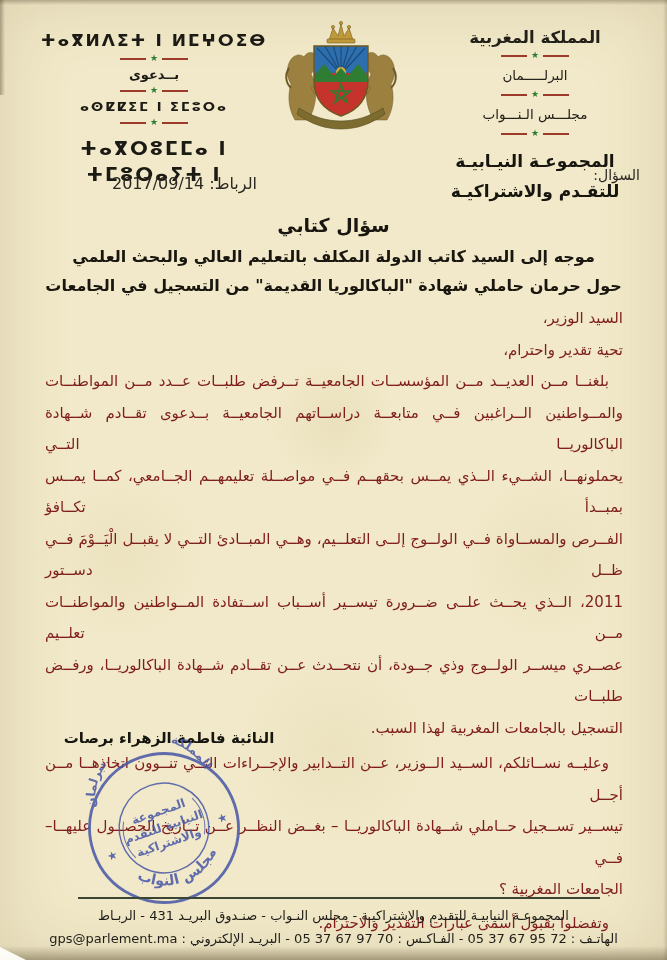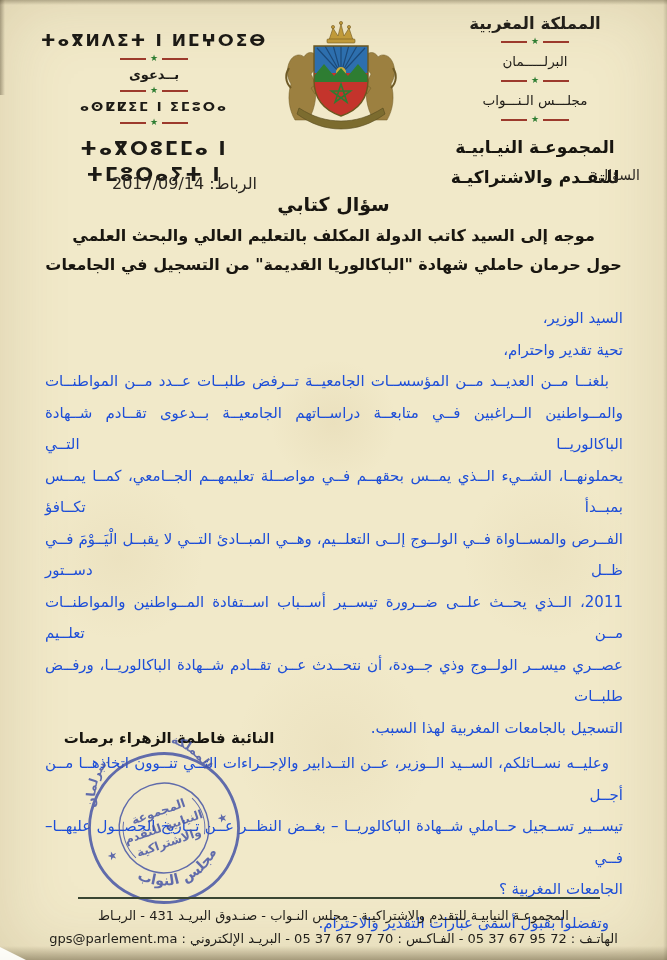--- a/index.html
+++ b/index.html
@@ -19,32 +19,32 @@
   }
   
   .tifinagh-block{position:absolute; left:18px; top:30px; width:272px; text-align:center; color:#1c1a15;}
   .tif-l1{font-size:17px; font-weight:bold; letter-spacing:2px;}
   .tif-sm{font-size:13px; font-weight:bold; letter-spacing:2px;}
   .tif-grp{font-size:19px; font-weight:bold; letter-spacing:2px; line-height:26px;}
   .divider{display:flex; align-items:center; justify-content:center; gap:4px; margin:4px auto 4px;}
   .divider .dash{width:26px; height:2px; background:#9c3a2c;}
   .divider .star{color:#2e7d32; font-size:9px; line-height:9px;}
   .emblem{position:absolute; left:281px; top:18px; width:120px; height:120px;}
-  .header-ar{position:absolute; right:12px; top:14px; width:240px; text-align:center; direction:rtl; color:#23201a;}
+  .header-ar{position:absolute; right:12px; top:28px; width:240px; text-align:center; direction:rtl; color:#23201a;}
   .hdr-kingdom{font-size:16.5px; font-weight:bold;}
   .hdr-mid{font-size:13.5px; line-height:22px;}
   .hdr-grp{font-size:17px; font-weight:bold; line-height:30px; color:#17150f;}
   .question-label{position:absolute; right:27px; top:167px; direction:rtl; font-size:14px;}
   .dateline{position:absolute; left:112px; top:174px; direction:rtl; font-size:16px;}
   
-  .title-block{position:absolute; left:35px; right:35px; top:193px; text-align:center; direction:rtl; color:#191610;}
+  .title-block{position:absolute; left:35px; right:35px; top:214px; text-align:center; direction:rtl; color:#191610;}
   .title-l1{font-size:19px; font-weight:bold; margin-bottom:6px;}
   .title-l2{font-size:16px; font-weight:bold; line-height:29px;}
   
-  .body-block{position:absolute; left:45px; right:44px; top:303px; direction:rtl; font-size:15px; line-height:31.5px; color:#1d4ed8;}
+  .body-block{position:absolute; left:45px; right:44px; top:303px; direction:rtl; font-size:15px; line-height:31.5px; color:#7f1d1d;}
   .line{white-space:normal;}
   .jline{text-align:justify; text-align-last:justify;}
   .rline{text-align:right;}
   .indent{text-indent:14px;}
   .signature{position:absolute; left:46px; top:729px; width:218px; text-align:center; direction:rtl; font-weight:bold; font-size:15px; color:#17150f;margin-left:14px;}
   
   .stamp{position:absolute; left:83px; top:747px; width:162px; height:162px; transform:rotate(-19deg); opacity:.85;}
   
   .footer{position:absolute; left:0; right:0; bottom:10px; direction:rtl; color:#1f1d18;}
   .footer-rule{margin:0 67px 5px 78px; border-top:2px solid #3a4632;}

